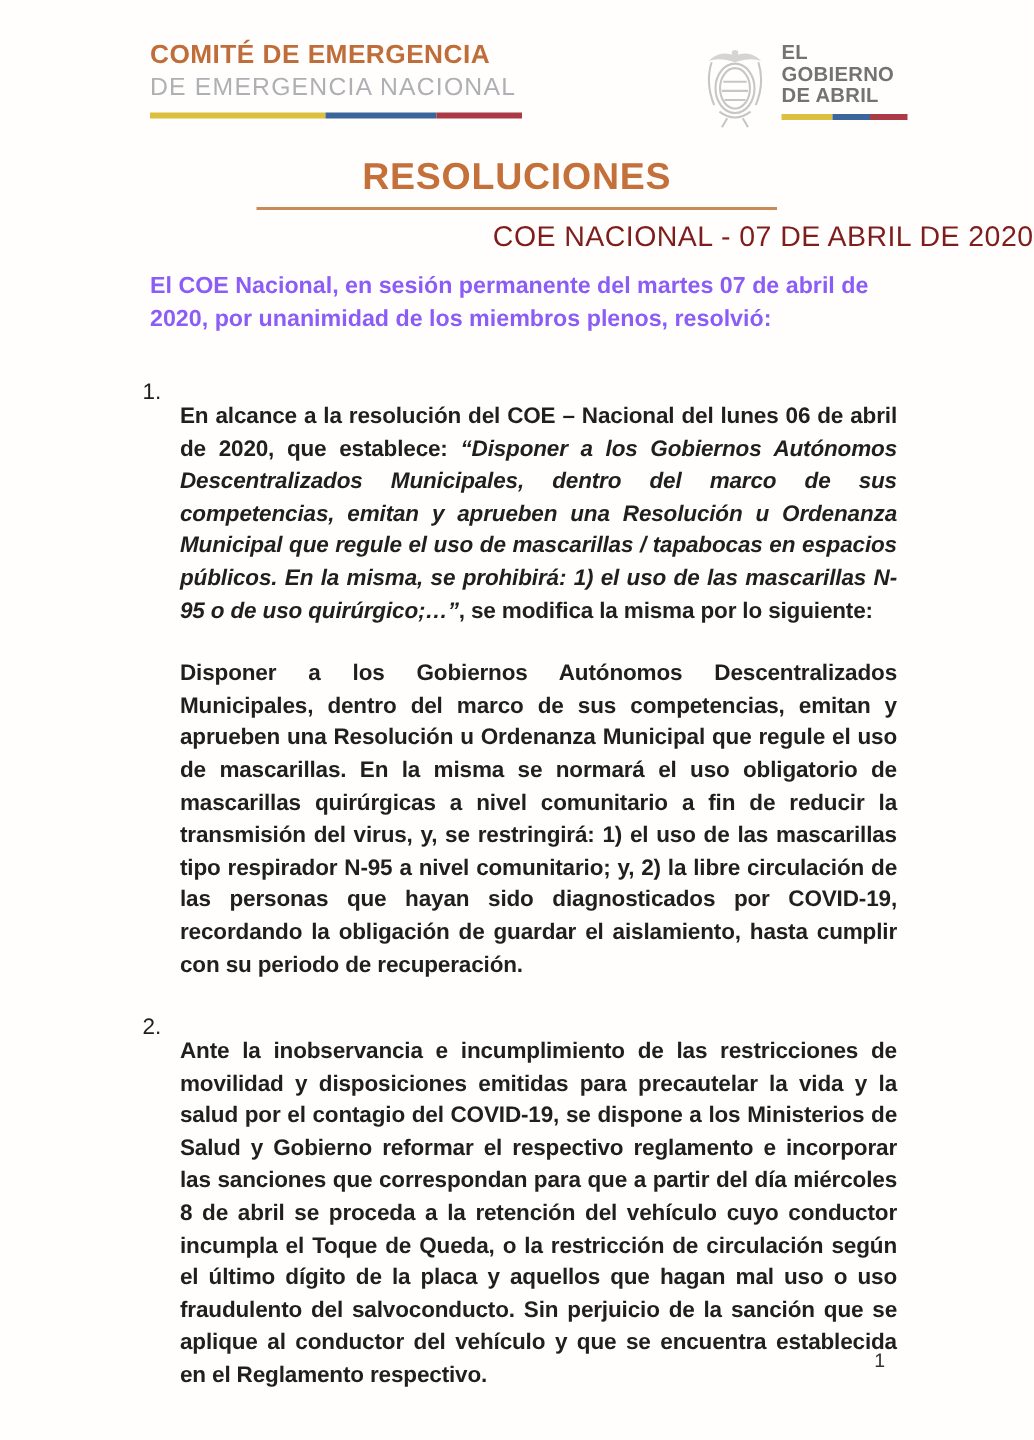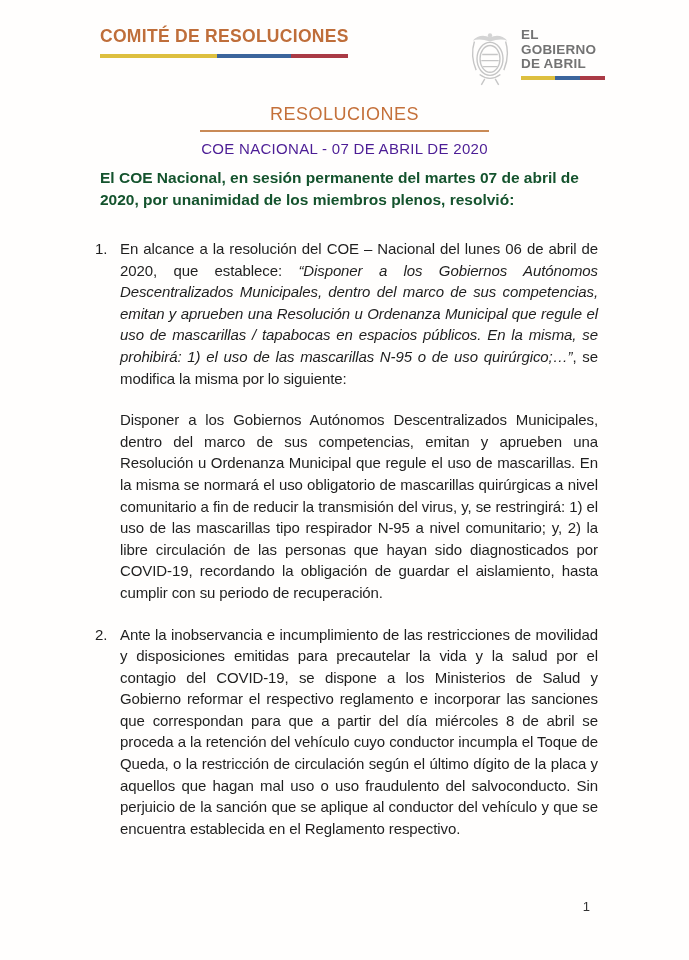--- a/index.html
+++ b/index.html
@@ -31,48 +31,49 @@
   .logo-text { color: #737373; font-weight: bold; font-size: 13.5px; line-height: 14.5px; letter-spacing: .2px; }
   .logo-bar { display: flex; height: 4px; width: 84px; margin-top: 4px; }
   .logo-bar .y { background: #ddbf3f; width: 40%; }
   .logo-bar .b { background: #3c659c; width: 30%; }
   .logo-bar .r { background: #aa3a45; width: 30%; }
 
   
   .title-wrap { text-align: center; margin-top: 16px; }
   .doc-title {
     display: inline-block;
-    color: #c4703a; font-weight: normal; font-size: 18px; letter-spacing: .5px;
+    color: #c4703a; font-weight: bold; font-size: 25px; letter-spacing: .5px;
     padding: 0 70px 5px; border-bottom: 2px solid #c98a56;
   }
-  .doc-subtitle { color: #4c1d95; font-size: 15px; letter-spacing: .3px; margin-top: 8px; }
+  .doc-subtitle { color: #7f1d1d; font-size: 19px; letter-spacing: .3px; margin-top: 8px; text-align: right; }
 
   
   .intro {
     margin: 10px 91px 0 100px;
-    font-weight: bold; font-size: 15.5px; line-height: 21.5px; color: #14532d;
+    font-weight: bold; font-size: 15.5px; line-height: 21.5px; color: #8b5cf6;
   }
   .items { margin: 28px 91px 0 95px; }
   .item { display: flex; margin-bottom: 20px; }
   .item-num { flex: none; width: 25px; font-size: 15px; line-height: 21.6px; }
   .item-body { flex: 1; text-align: justify; font-size: 15px; line-height: 21.6px; letter-spacing: -0.1px; }
-  .item-body p { margin: 0 0 20px 0; }
+  .item-body p { margin: 16px 0 20px 0; font-weight: bold; }
   .item-body p:last-child { margin-bottom: 0; }
   .quote-italic { font-style: italic; }
 
   .page-number { position: absolute; right: 99px; bottom: 46px; font-size: 13px; color: #333; }
 </style>
 </head>
 <body>
 
 <div class="page">
 
   <div class="header-row">
     <div>
-      <div class="org-name1">COMITÉ DE RESOLUCIONES</div>
+      <div class="org-name1">COMITÉ DE EMERGENCIA</div>
+      <div class="org-name2">DE EMERGENCIA NACIONAL</div>
       <div class="flag-bar">
         <span class="y"></span>
         <span class="b"></span>
         <span class="r"></span>
       </div>
     </div>
 
     <div class="logo-block">
       <svg class="coat" viewBox="0 0 60 66">
         <g fill="none" stroke="#c6c6c6" stroke-width="1.6">

